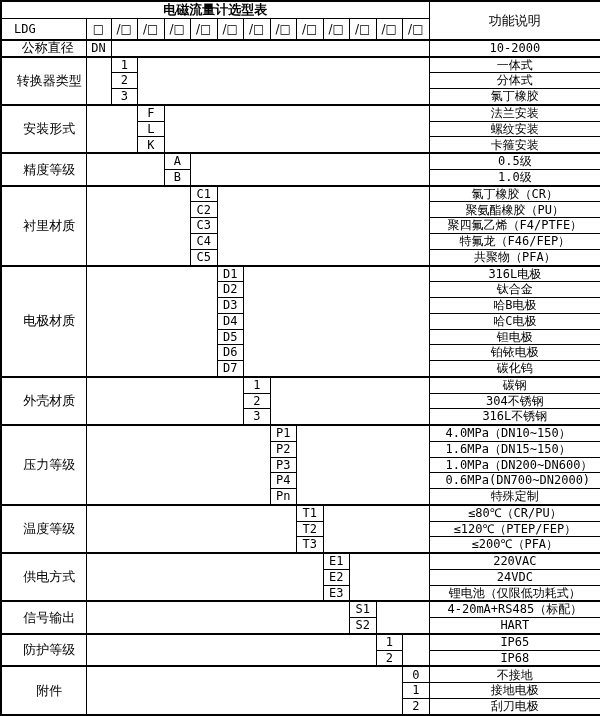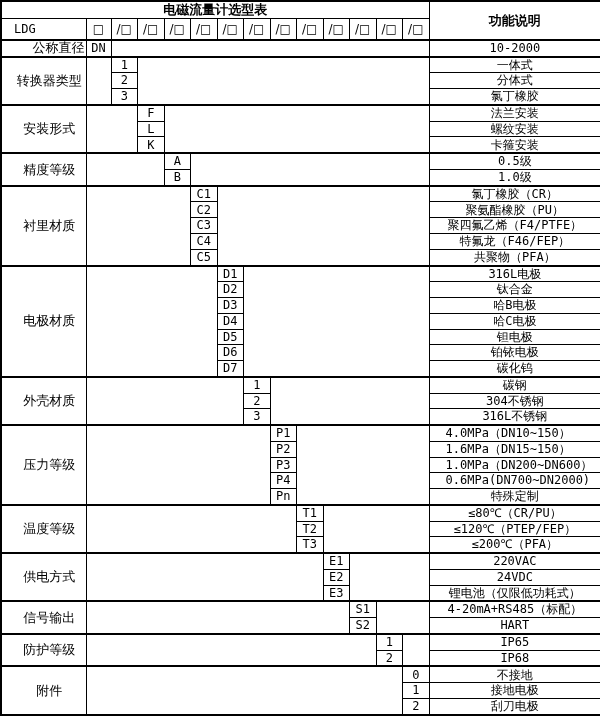--- a/index.html
+++ b/index.html
@@ -18,23 +18,23 @@
     text-align:center;
     vertical-align:middle;
     font-size:12px;
     line-height:1.05;
     overflow:hidden;
     white-space:nowrap;
     font-family:"DejaVu Sans Mono","Liberation Sans",sans-serif;
   }
   tr.gs td{border-top:2px solid #000;}
   td.title{font-weight:bold;font-size:13px;font-family:"Liberation Sans",sans-serif;}
-  td.hdr{font-weight:bold;font-size:13px;font-family:"Liberation Sans",sans-serif;}
+  td.hdr{font-weight:normal;font-size:13px;font-family:"Liberation Sans",sans-serif;}
   td.lab{font-size:13px;font-family:"Liberation Sans",sans-serif;padding-left:12px;}
-  td.lab-left{text-align:right;padding-left:9px;}
+  td.lab-left{text-align:center;padding-left:9px;}
   td.prefix{text-align:left;padding-left:12px;font-size:12px;}
   td.slot{font-size:12px;font-family:"DejaVu Sans","Liberation Sans",sans-serif;padding:0;}
   td.left{text-align:left;padding-left:16px;}
   tr.r-title td{height:15px;}
   tr.r-model td{height:19px;}
 </style>
 </head>
 <body>
 
 <table class="sel">

